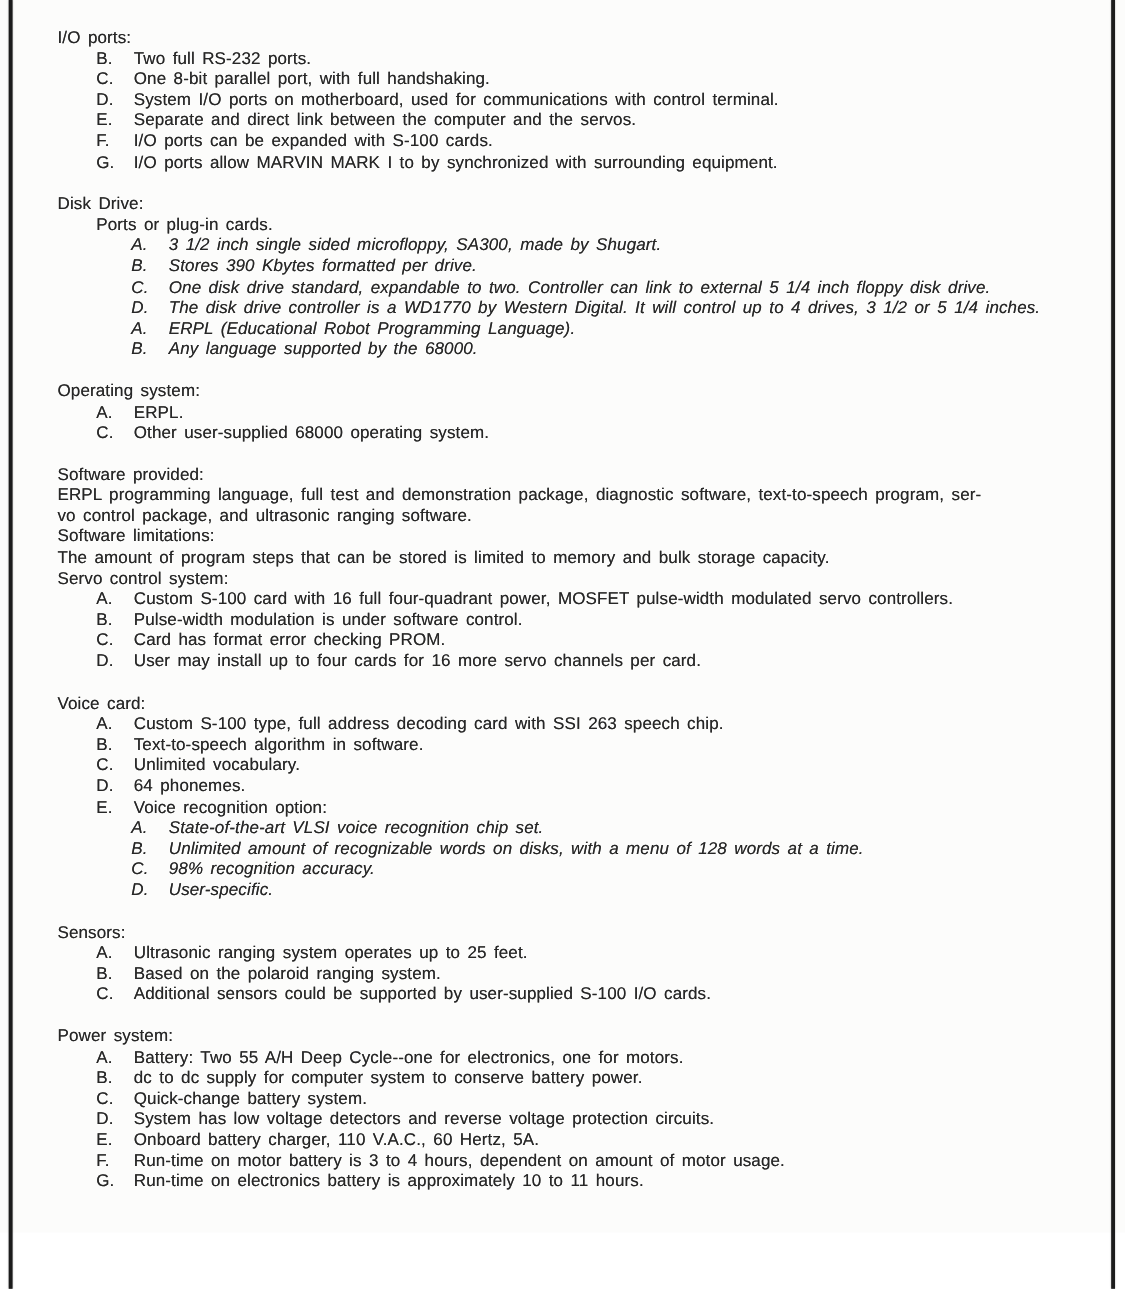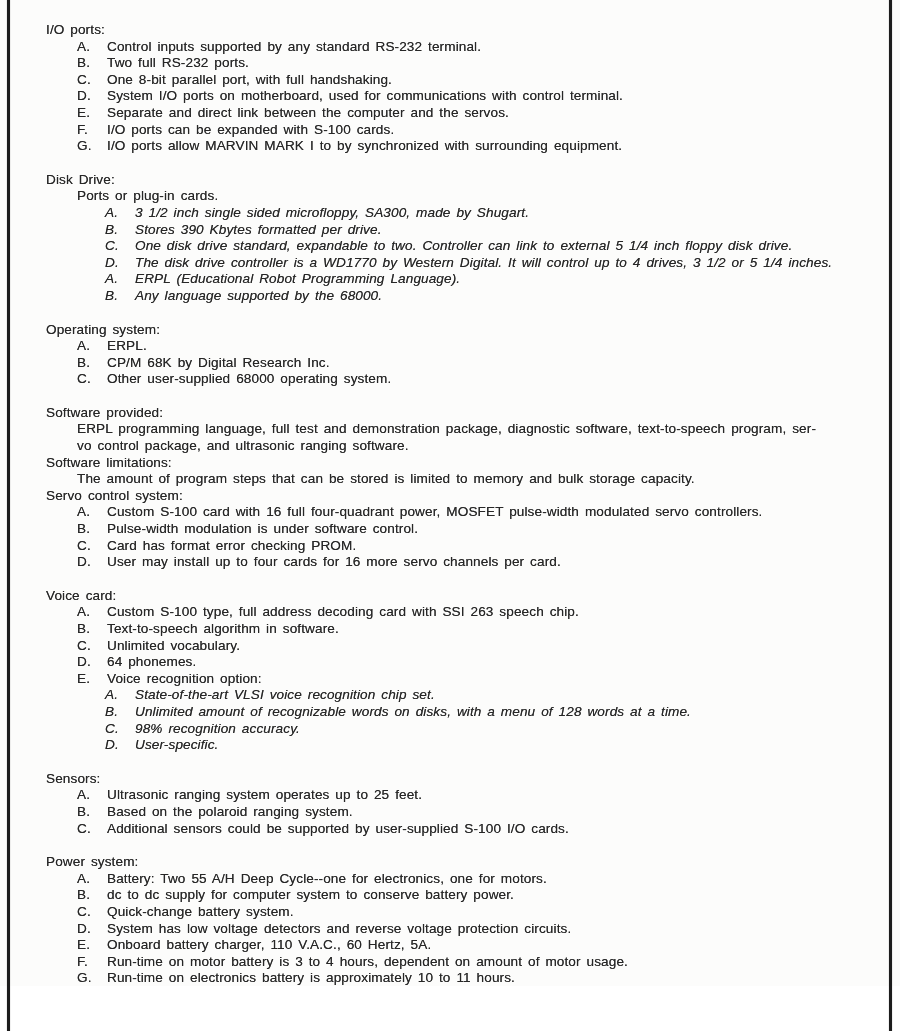--- a/index.html
+++ b/index.html
@@ -44,58 +44,56 @@
     text-shadow: 0 0 0.5px rgba(45,45,45,.75);
   }
   .doc-section { margin-top: 17px; }
   .doc-section.tight { margin-top: 0; }
   .doc-section:first-child { margin-top: 0; }
 
   .row { white-space: nowrap; }
   .row.heading { margin-left: 0; }
   .row.lvl1 { margin-left: 31px; }
   .row.lvl2 { margin-left: 59px; font-style: italic; }
-  .row.para { margin-left: 31px; }
+  .row.para { }
 
   .marker {
     display: inline-block;
     width: 30px;
   }
 </style>
 </head>
 <body>
 
 <div class="page">
   <div class="border-line border-left"></div>
   <div class="border-line border-right"></div>
   <main class="content">
       <section class="doc-section">
         <div class="row heading">I/O ports:</div>
-        <div class="row lvl1"><span class="marker">A.</span><span class="txt">Control inputs supported by any standard RS-232 terminal.</span></div>
         <div class="row lvl1"><span class="marker">B.</span><span class="txt">Two full RS-232 ports.</span></div>
         <div class="row lvl1"><span class="marker">C.</span><span class="txt">One 8-bit parallel port, with full handshaking.</span></div>
         <div class="row lvl1"><span class="marker">D.</span><span class="txt">System I/O ports on motherboard, used for communications with control terminal.</span></div>
         <div class="row lvl1"><span class="marker">E.</span><span class="txt">Separate and direct link between the computer and the servos.</span></div>
         <div class="row lvl1"><span class="marker">F.</span><span class="txt">I/O ports can be expanded with S-100 cards.</span></div>
         <div class="row lvl1"><span class="marker">G.</span><span class="txt">I/O ports allow MARVIN MARK I to by synchronized with surrounding equipment.</span></div>
       </section>
       <section class="doc-section">
         <div class="row heading">Disk Drive:</div>
         <div class="row lvl1">Ports or plug-in cards.</div>
         <div class="row lvl2"><span class="marker">A.</span><span class="txt">3 1/2 inch single sided microfloppy, SA300, made by Shugart.</span></div>
         <div class="row lvl2"><span class="marker">B.</span><span class="txt">Stores 390 Kbytes formatted per drive.</span></div>
         <div class="row lvl2"><span class="marker">C.</span><span class="txt">One disk drive standard, expandable to two. Controller can link to external 5 1/4 inch floppy disk drive.</span></div>
         <div class="row lvl2"><span class="marker">D.</span><span class="txt">The disk drive controller is a WD1770 by Western Digital. It will control up to 4 drives, 3 1/2 or 5 1/4 inches.</span></div>
         <div class="row lvl2"><span class="marker">A.</span><span class="txt">ERPL (Educational Robot Programming Language).</span></div>
         <div class="row lvl2"><span class="marker">B.</span><span class="txt">Any language supported by the 68000.</span></div>
       </section>
       <section class="doc-section">
         <div class="row heading">Operating system:</div>
         <div class="row lvl1"><span class="marker">A.</span><span class="txt">ERPL.</span></div>
-        <div class="row lvl1"><span class="marker">B.</span><span class="txt">CP/M 68K by Digital Research Inc.</span></div>
         <div class="row lvl1"><span class="marker">C.</span><span class="txt">Other user-supplied 68000 operating system.</span></div>
       </section>
       <section class="doc-section">
         <div class="row heading">Software provided:</div>
         <div class="row para">ERPL programming language, full test and demonstration package, diagnostic software, text-to-speech program, ser-</div>
         <div class="row para">vo control package, and ultrasonic ranging software.</div>
       </section>
       <section class="doc-section tight">
         <div class="row heading">Software limitations:</div>
         <div class="row para">The amount of program steps that can be stored is limited to memory and bulk storage capacity.</div>

